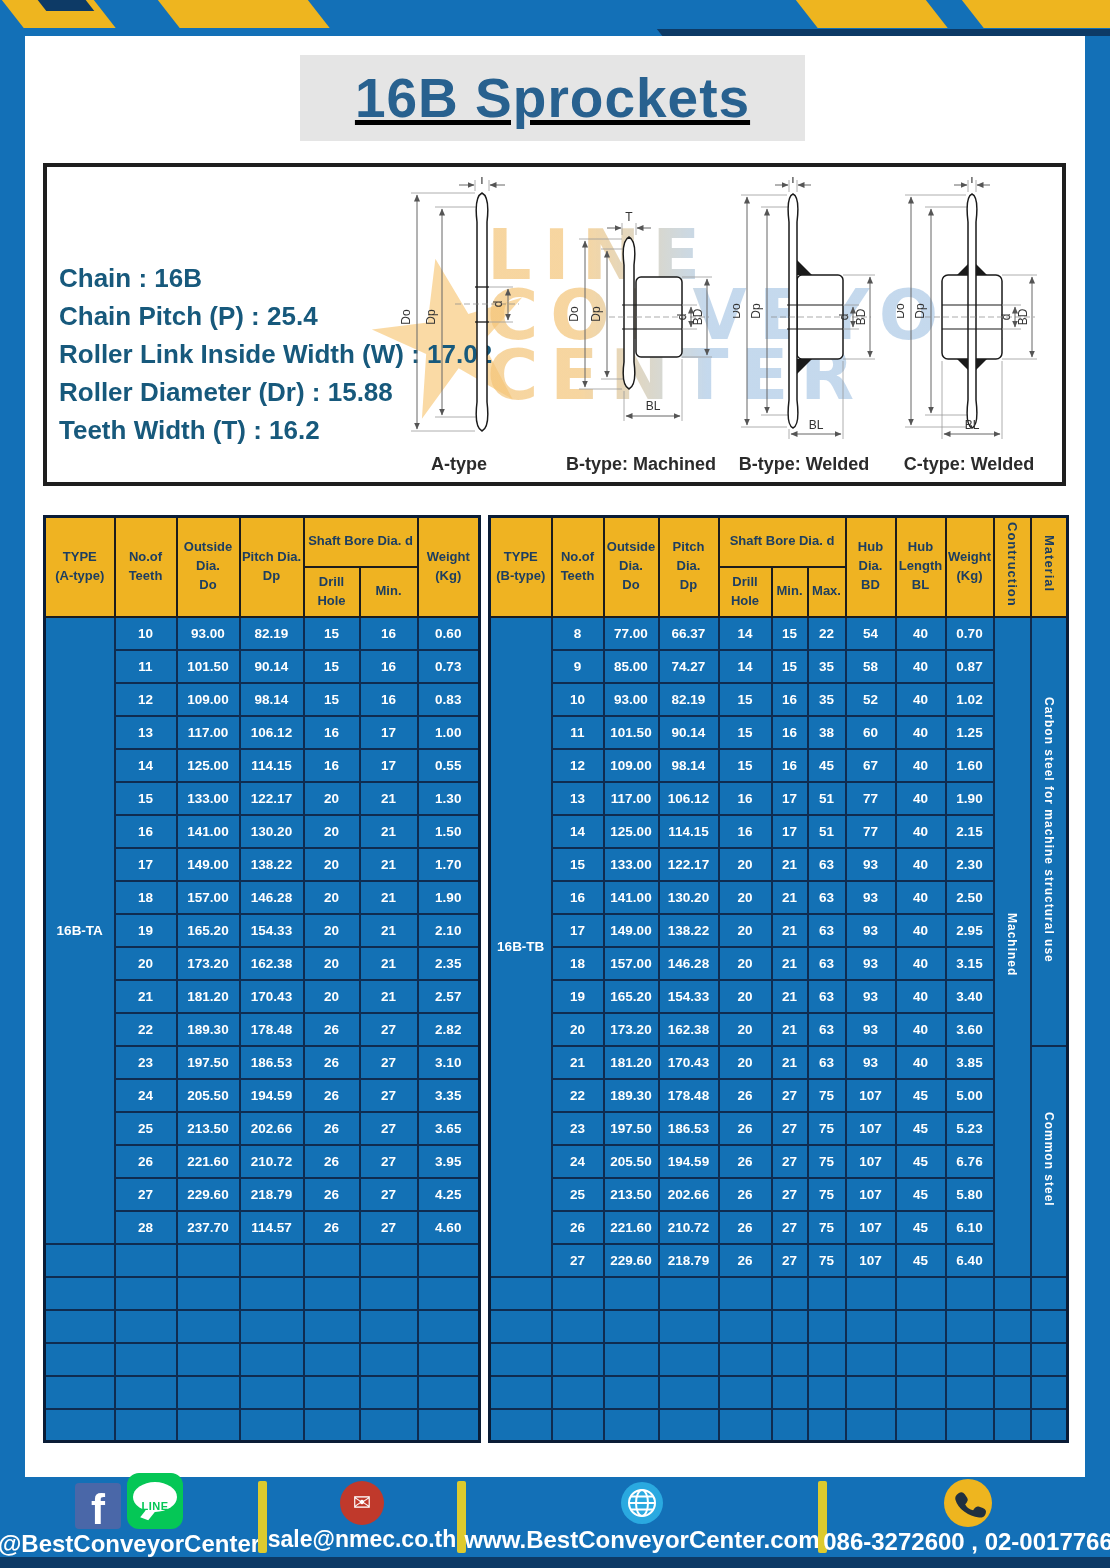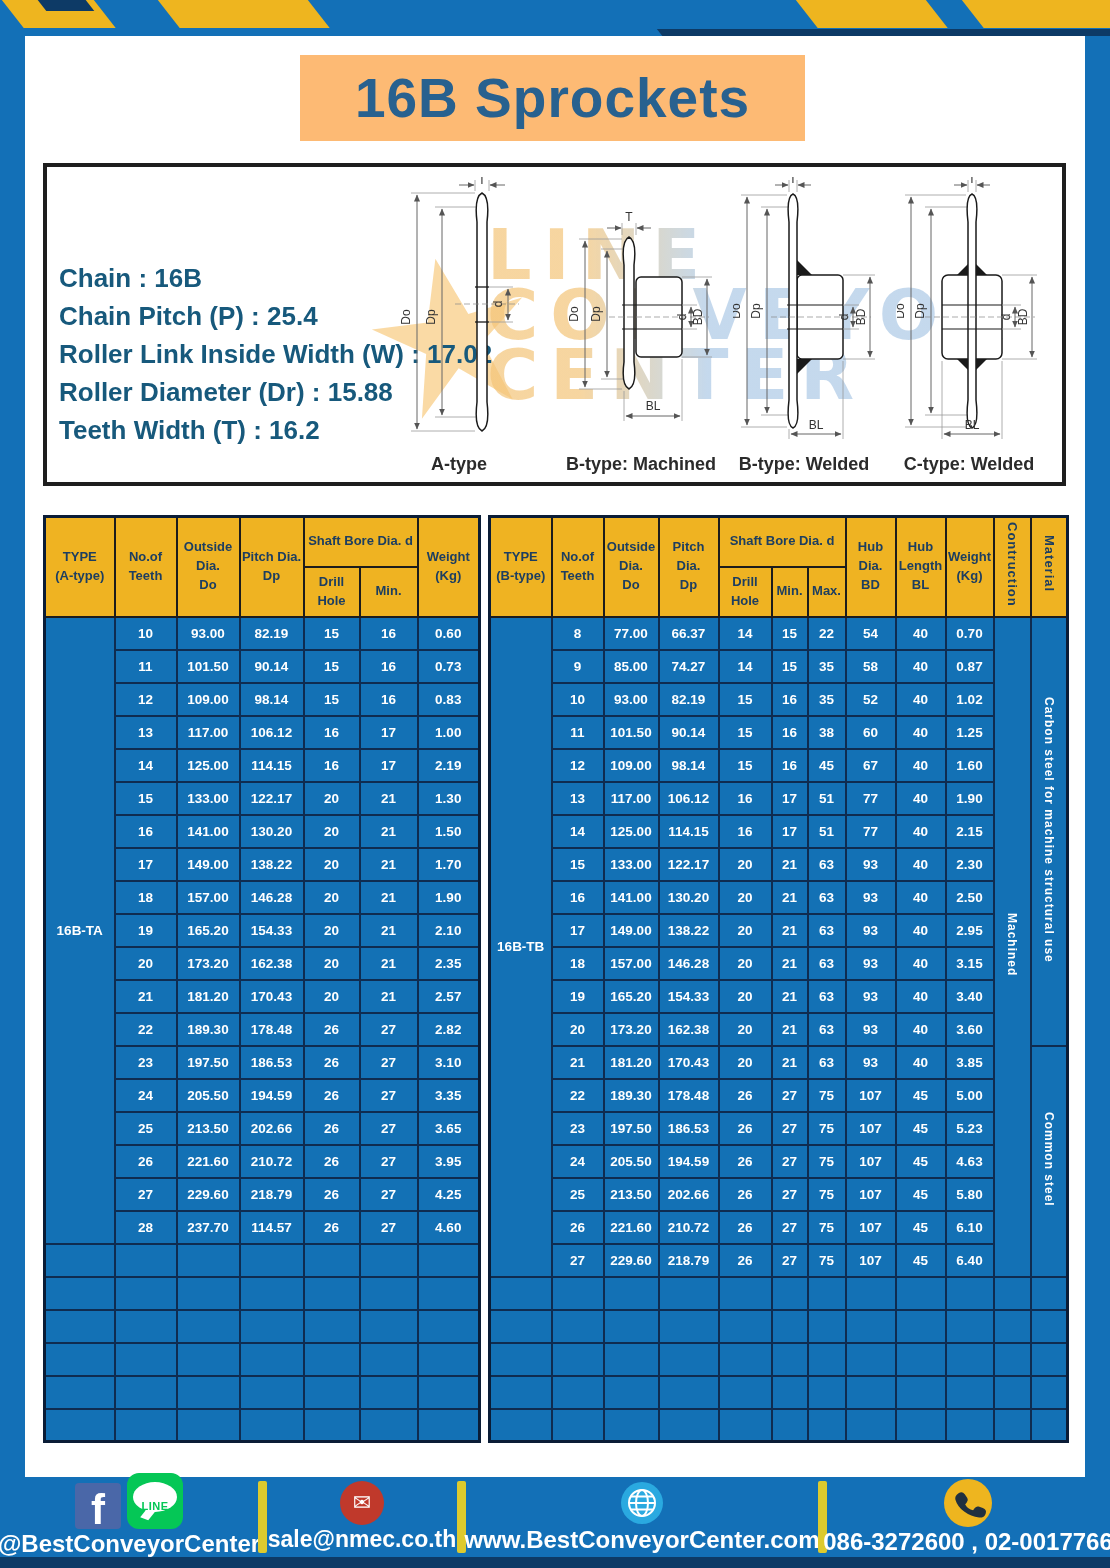--- a/index.html
+++ b/index.html
@@ -12,21 +12,21 @@
   .stripe.s1{left:12px;width:92px;}
   .stripe.s2{left:168px;width:150px;}
   .stripe.s3{left:806px;width:130px;}
   .stripe.s4{left:972px;width:150px;}
   .navy-wedge{position:absolute;left:42px;top:0;width:48px;height:11px;background:#0d3a66;transform:skewX(38deg);}
   .navy-edge{position:absolute;left:660px;top:29px;width:470px;height:8px;background:#0d3a66;transform:skewX(38deg);}
   .frame-left{position:absolute;left:0;top:36px;width:25px;height:1441px;background:#1370b7;}
   .frame-right{position:absolute;left:1085px;top:36px;width:25px;height:1441px;background:#1370b7;}
 
   
-  .title-box{position:absolute;left:300px;top:55px;width:505px;height:86px;background:#fdba74;display:flex;align-items:center;justify-content:center;}
+  .title-box{position:absolute;left:300px;top:55px;width:505px;height:86px;background:#e5e5e5;display:flex;align-items:center;justify-content:center;text-decoration:underline;}
   .title-box h1{margin:0;font-size:55px;font-weight:bold;color:#28618f;letter-spacing:1px;}
 
   
   .info-box{position:absolute;left:43px;top:163px;width:1023px;height:323px;background:#fff;border:4px solid #1e1e1e;box-sizing:border-box;}
   .wm{position:absolute;left:440px;top:58px;width:580px;z-index:1;pointer-events:none;}
   .wm-line{font-family:"DejaVu Sans",sans-serif;font-weight:800;font-size:70px;line-height:60px;letter-spacing:12px;
     background:linear-gradient(90deg,rgba(243,196,120,0.7) 0%,rgba(243,196,120,0.7) 16%,rgba(177,204,231,0.75) 38%);
     -webkit-background-clip:text;background-clip:text;color:transparent;white-space:nowrap;}
   .wm-star{position:absolute;left:325px;top:90px;width:160px;height:160px;background:rgba(245,187,91,0.55);transform:rotate(-12deg);z-index:1;
     clip-path:polygon(50% 0%,63% 38%,98% 35%,68% 57%,79% 96%,50% 70%,21% 96%,32% 57%,2% 35%,37% 38%);}
@@ -312,21 +312,21 @@
           <td>16</td>
           <td>17</td>
           <td>1.00</td>
         </tr>
         <tr>
           <td>14</td>
           <td>125.00</td>
           <td>114.15</td>
           <td>16</td>
           <td>17</td>
-          <td>2.19</td>
+          <td>0.55</td>
         </tr>
         <tr>
           <td>15</td>
           <td>133.00</td>
           <td>122.17</td>
           <td>20</td>
           <td>21</td>
           <td>1.30</td>
         </tr>
         <tr>
@@ -716,21 +716,21 @@
         </tr>
         <tr>
           <td>24</td>
           <td>205.50</td>
           <td>194.59</td>
           <td>26</td>
           <td>27</td>
           <td>75</td>
           <td>107</td>
           <td>45</td>
-          <td>4.63</td>
+          <td>6.76</td>
         </tr>
         <tr>
           <td>25</td>
           <td>213.50</td>
           <td>202.66</td>
           <td>26</td>
           <td>27</td>
           <td>75</td>
           <td>107</td>
           <td>45</td>

